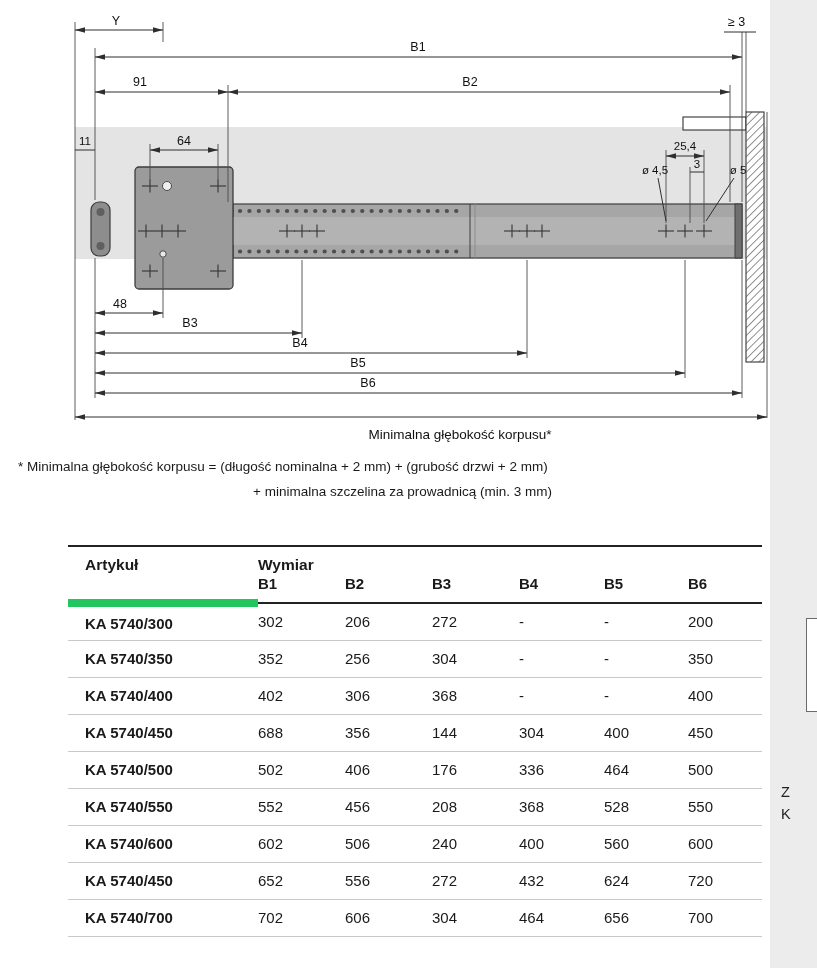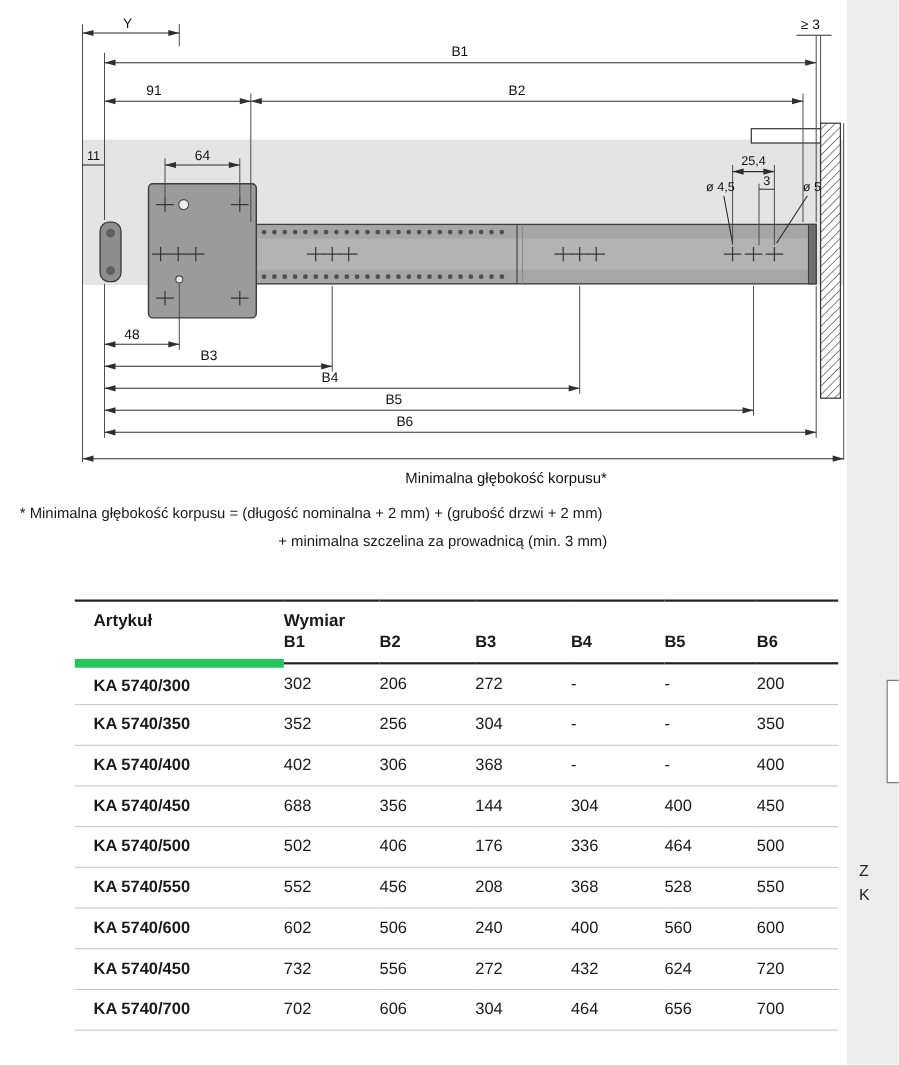--- a/index.html
+++ b/index.html
@@ -306,21 +306,21 @@
       <td class="pad-l">KA 5740/600</td>
       <td>602</td>
       <td>506</td>
       <td>240</td>
       <td>400</td>
       <td>560</td>
       <td>600</td>
     </tr>
     <tr>
       <td class="pad-l">KA 5740/450</td>
-      <td>732</td>
+      <td>652</td>
       <td>556</td>
       <td>272</td>
       <td>432</td>
       <td>624</td>
       <td>720</td>
     </tr>
     <tr>
       <td class="pad-l">KA 5740/700</td>
       <td>702</td>
       <td>606</td>

